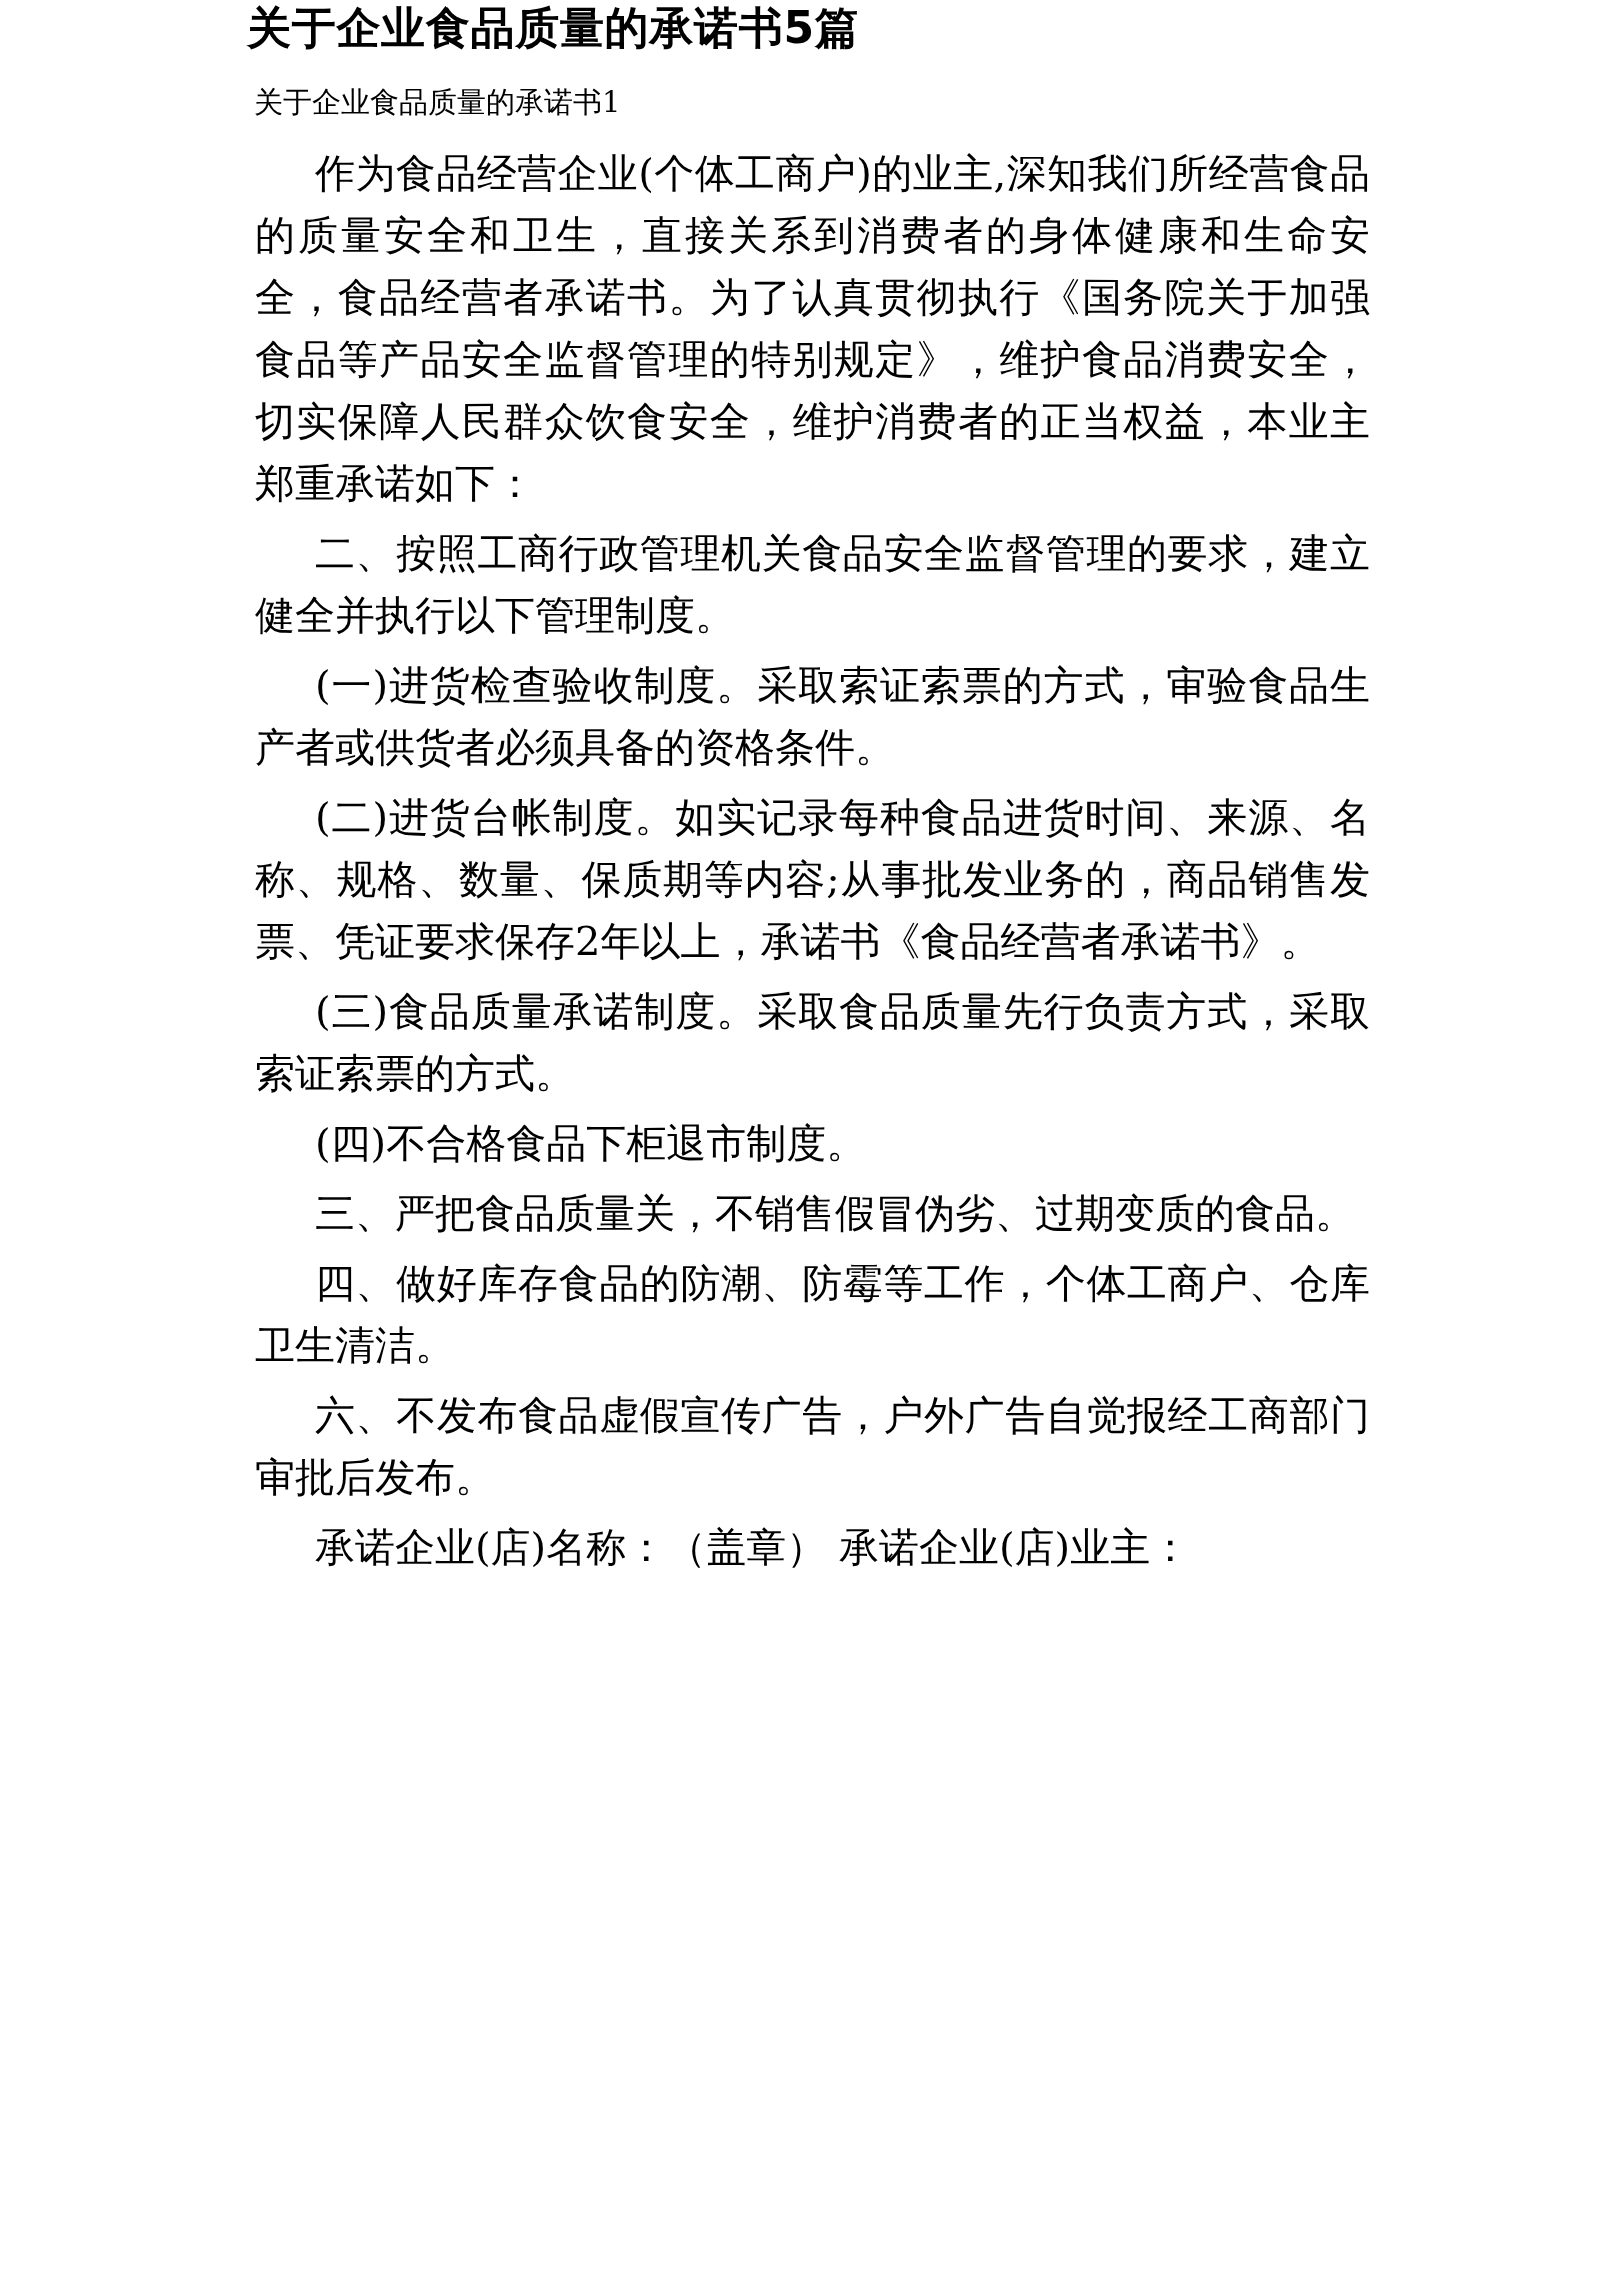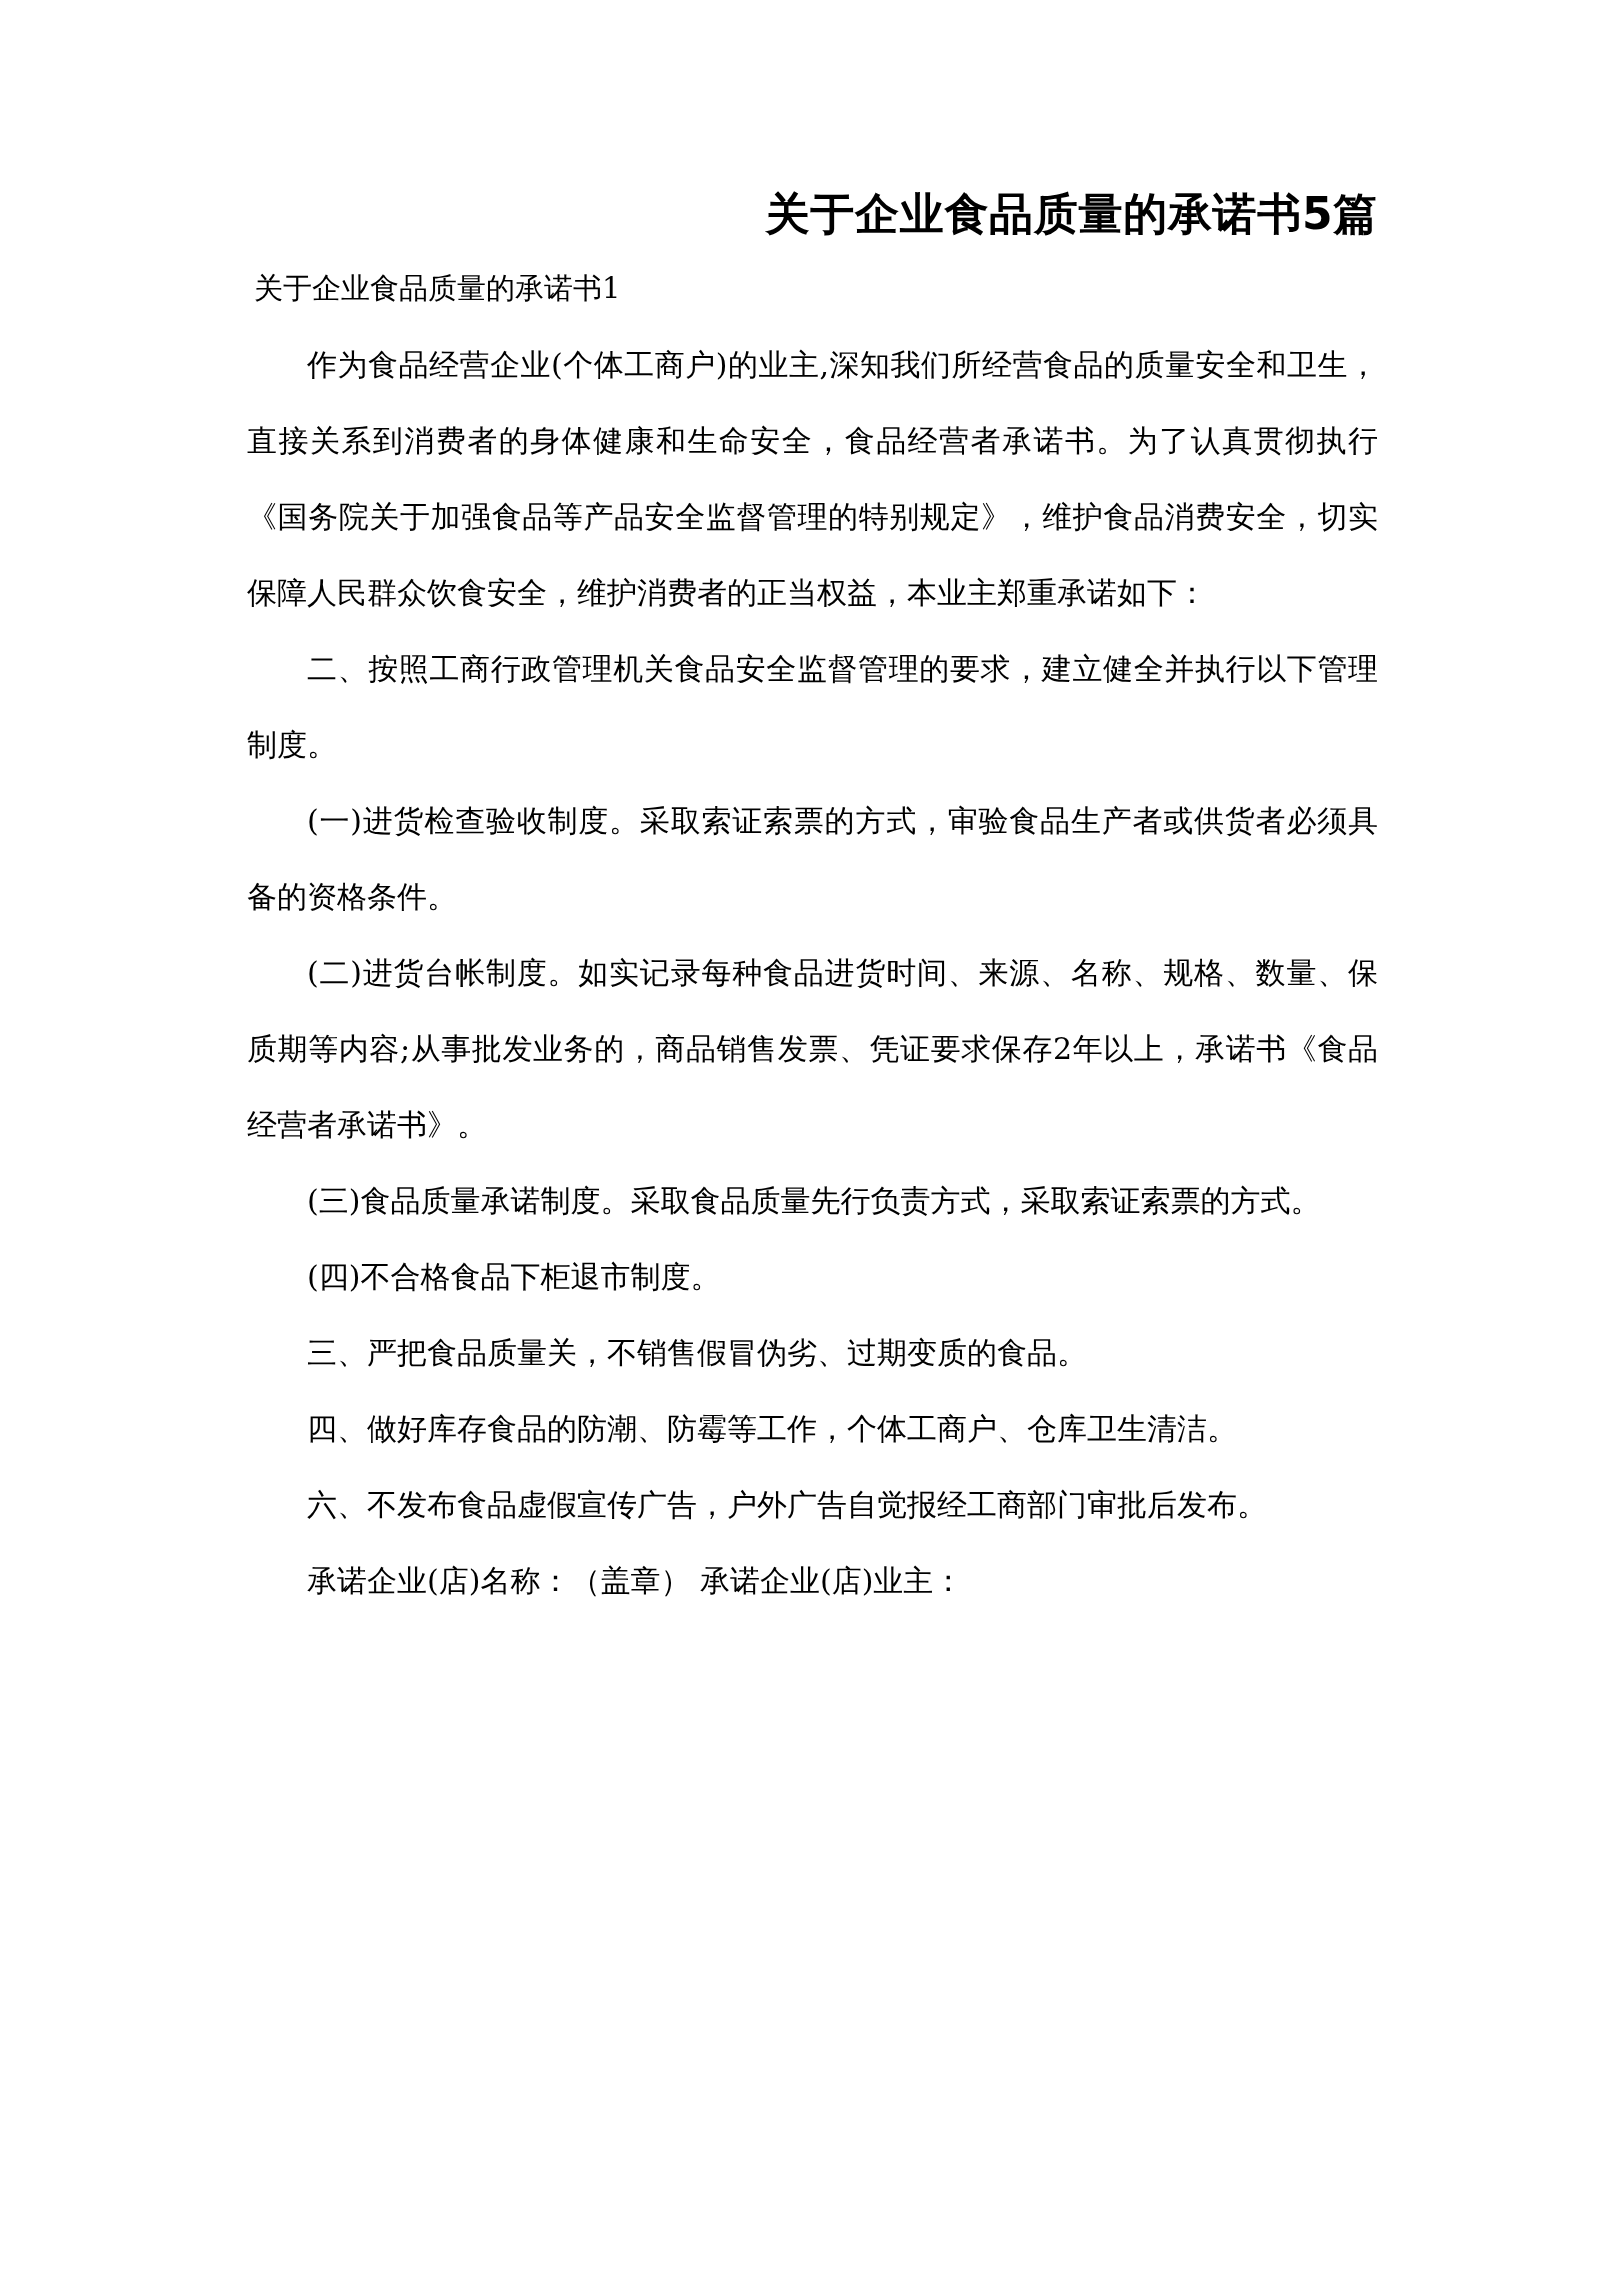--- a/index.html
+++ b/index.html
@@ -28,39 +28,38 @@
     left: 247px;
     top: 0;
     width: 1131px;   
   }
 
   .doc-title {
     font-family: "DejaVu Sans", "Liberation Sans", sans-serif;
     font-weight: bold;
     font-size: 44px;
     line-height: 1.25;
-    text-align: right;
+    text-align: left;
     margin: 0;
-    padding-top: 186px;
     letter-spacing: 0.7px;
   }
 
   .subtitle {
     font-size: 29px;
     line-height: 1.0;
     margin: 7px;
     padding-top: 26px;
     padding-left: 0px;
     text-align: left;
   }
 
   p.para {
-    font-size: 30px;
-    line-height: 76px;
-    margin: 0;
+    font-size: 40px;
+    line-height: 62px;
+    margin: 8px;
     text-align: justify;
     text-justify: inter-ideograph;
     text-align-last: left;
     word-break: break-all;
     text-indent: 60px;
   }
 
   
   .first-body {
     padding-top: 17px;

